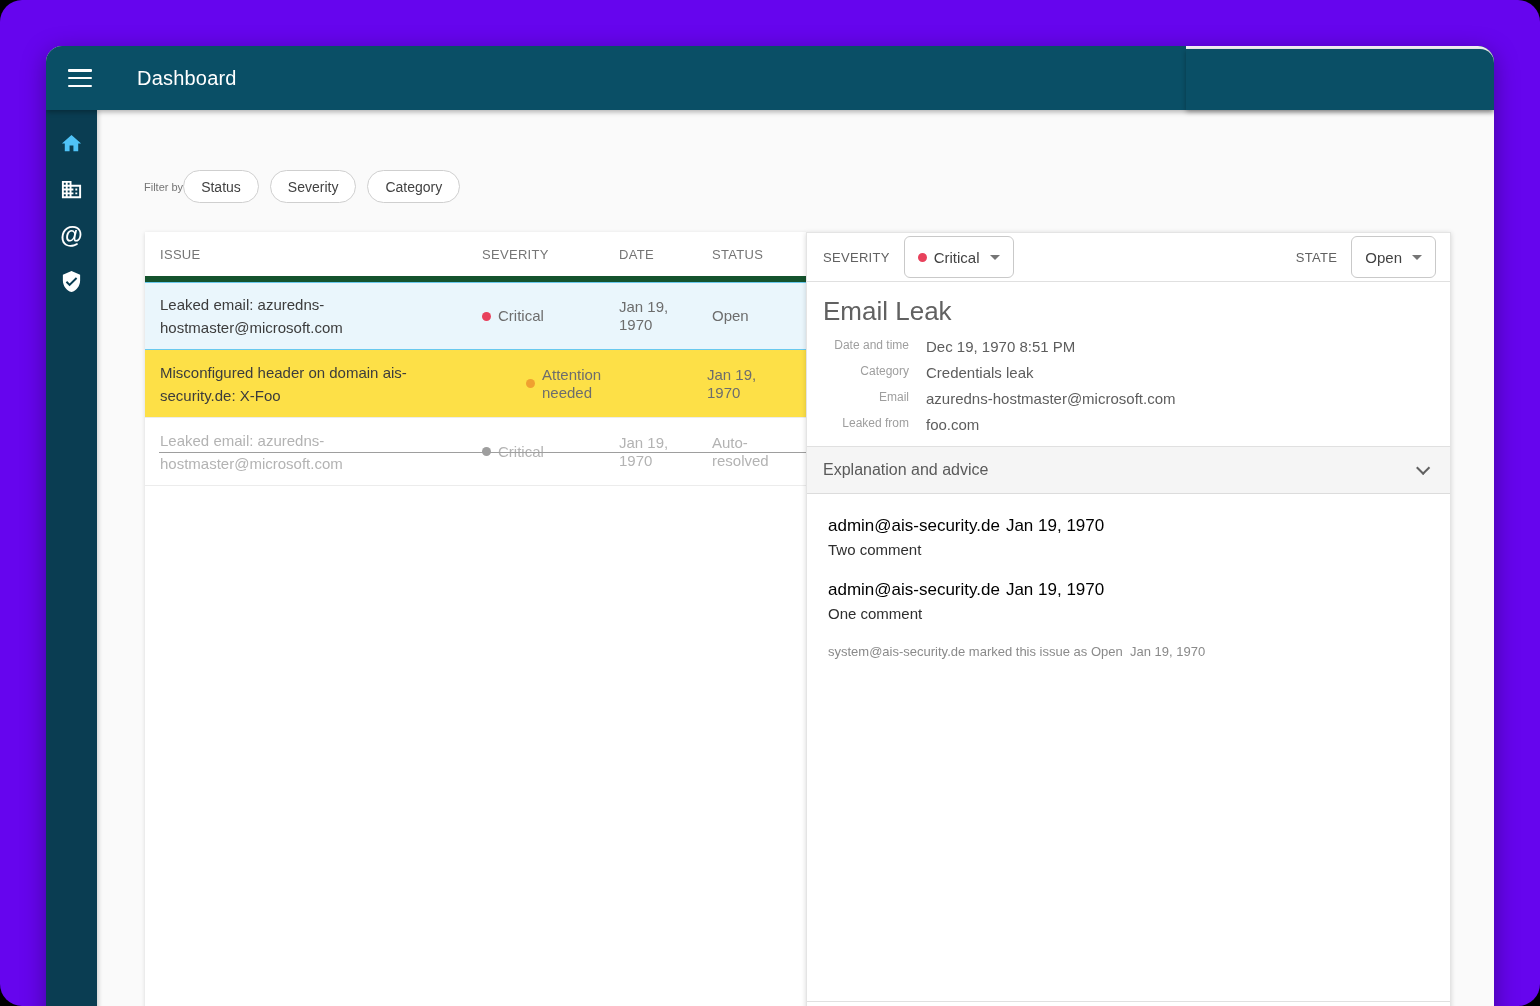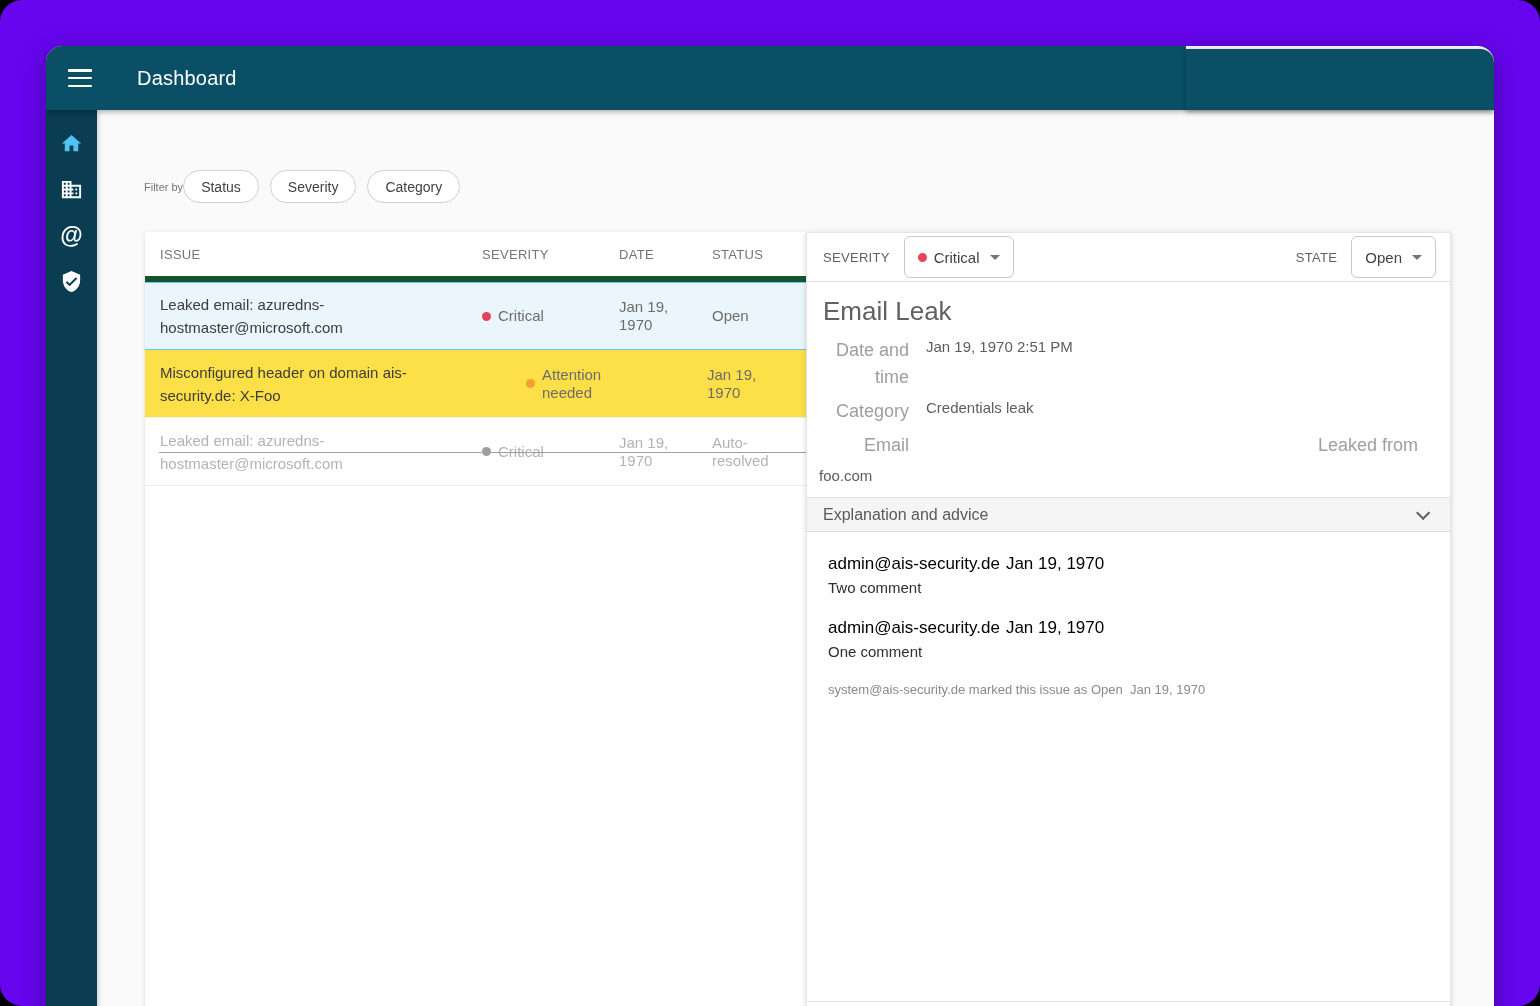--- a/index.html
+++ b/index.html
@@ -68,27 +68,27 @@
                padding:0 14px 0 16px; }
   .bar-label { font-size:13px; color:#616161; letter-spacing:.3px; }
   .dd-btn { height:42px; border:1px solid #c9c9c9; border-radius:6px; background:#fff;
             display:flex; align-items:center; padding:0 13px; margin-left:14px; cursor:pointer; }
   .dd-btn .dd-text { font-size:15px; color:#424242; }
   .caret { width:0; height:0; border-left:5px solid transparent; border-right:5px solid transparent;
            border-top:5px solid #757575; margin-left:10px; }
   .spacer { flex:1; }
   .state-label { margin-right:0; }
 
-  .detail-body { padding:14px 32px 12px 12px; }
+  .detail-body { padding:14px 16px 12px 12px; }
   .detail-title { font-size:26px; color:#616161; font-weight:400; margin-left:4px; margin-bottom:10px; }
   .fields { display:grid; grid-template-columns:90px 1fr; column-gap:17px; row-gap:7px; }
-  .f-label { text-align:right; color:#9e9e9e; font-size:18px; line-height:27px; }
+  .f-label { text-align:right; color:#9e9e9e; font-size:12px; line-height:17px; }
   .f-value { color:#5d5d5d; font-size:15px; line-height:19px; }
 
-  .accordion { height:35px; background:#f5f5f5; border-top:1px solid #e0e0e0; border-bottom:1px solid #dcdcdc;
+  .accordion { height:48px; background:#f5f5f5; border-top:1px solid #e0e0e0; border-bottom:1px solid #dcdcdc;
                display:flex; align-items:center; padding:0 24px 0 16px; cursor:pointer; }
   .accordion-label { font-size:16px; color:#5a5a5a; }
   .chev { margin-left:auto; width:10px; height:10px; border-right:2px solid #616161;
           border-bottom:2px solid #616161; transform:rotate(45deg) translateY(-3px); }
 
   .comments { padding:22px 20px 0 21px; }
   .comment { margin-bottom:22px; }
   .c-meta { font-size:17px; color:#000000; }
   .c-meta .c-date { margin-left:6px; }
   .c-text { font-size:15px; color:#2e2e2e; margin-top:5px; }
@@ -197,24 +197,25 @@
       <div class="dd-btn">
         <span class="dd-text">Open</span>
         <span class="caret"></span>
       </div>
     </div>
 
     <div class="detail-body">
       <div class="detail-title">Email Leak</div>
       <div class="fields">
         <div class="f-label">Date and time</div>
-        <div class="f-value">Jan 19, 1970 2:51 PM</div>
+        <div class="f-value">Dec 19, 1970 8:51 PM</div>
         <div class="f-label">Category</div>
         <div class="f-value">Credentials leak</div>
         <div class="f-label">Email</div>
+        <div class="f-value">azuredns-hostmaster@microsoft.com</div>
         <div class="f-label">Leaked from</div>
         <div class="f-value">foo.com</div>
       </div>
     </div>
 
     <div class="accordion">
       <span class="accordion-label">Explanation and advice</span>
       <span class="chev"></span>
     </div>
 

